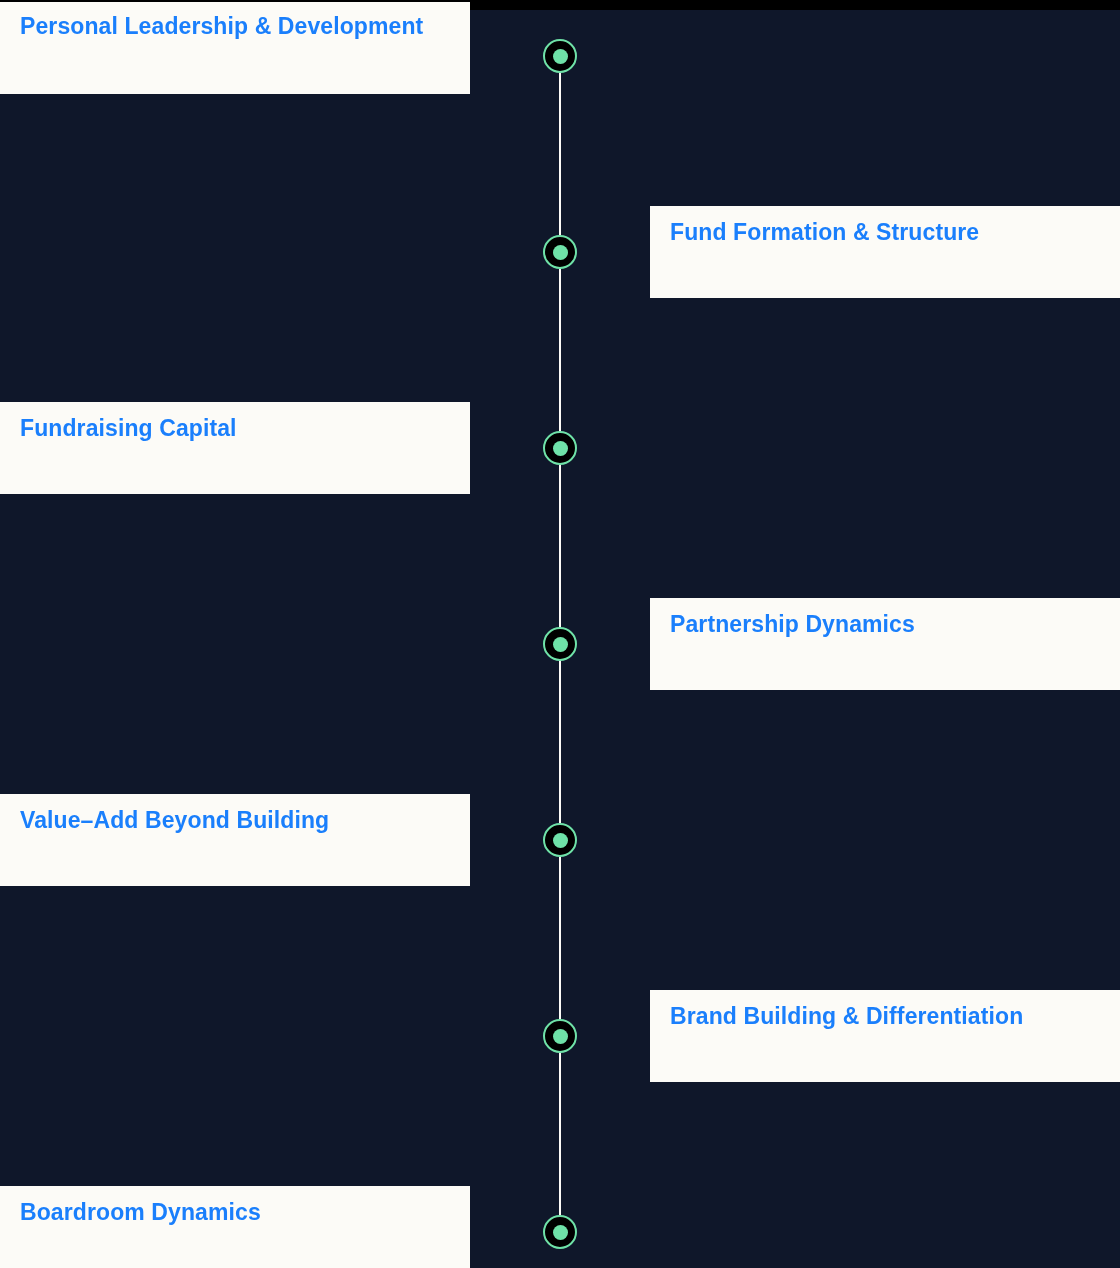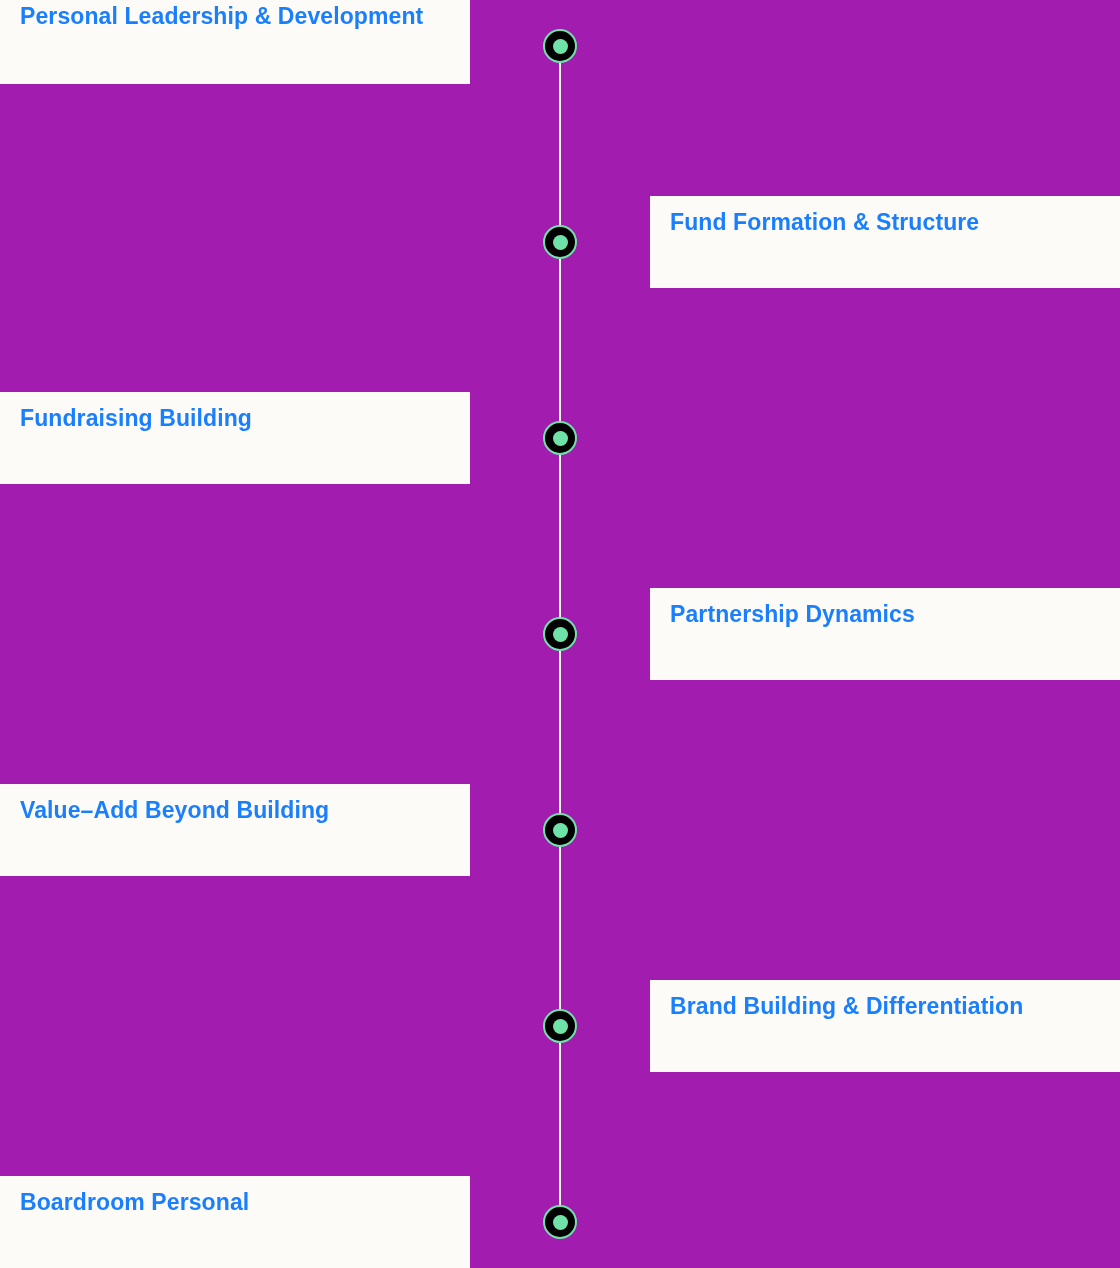--- a/index.html
+++ b/index.html
@@ -11,21 +11,22 @@
     width: 1120px;
     height: 1268px;
     position: relative;
     overflow: hidden;
     font-family: "Liberation Sans", sans-serif;
   }
 
   #timeline-root {
     position: absolute;
     inset: 0;
-    background: #a21caf;
+    background: #0f172a;
+    margin-top: 10px;
   }
 
   
   .spine {
     position: absolute;
     left: 559px;
     width: 2px;
     background: #FDFBF7;
     top: 46px;
     height: 1176px;
@@ -104,37 +105,37 @@
     <span class="card-title">Personal Leadership &amp; Development</span>
   </div>
   <div class="marker" style="top:46px;"></div>
 
   <div class="card right" style="top:196px;">
     <span class="card-title">Fund Formation &amp; Structure</span>
   </div>
   <div class="marker" style="top:242px;"></div>
 
   <div class="card left" style="top:392px;">
-    <span class="card-title">Fundraising Building</span>
+    <span class="card-title">Fundraising Capital</span>
   </div>
   <div class="marker" style="top:438px;"></div>
 
   <div class="card right" style="top:588px;">
     <span class="card-title">Partnership Dynamics</span>
   </div>
   <div class="marker" style="top:634px;"></div>
 
   <div class="card left" style="top:784px;">
     <span class="card-title">Value–Add Beyond Building</span>
   </div>
   <div class="marker" style="top:830px;"></div>
 
   <div class="card right" style="top:980px;">
     <span class="card-title">Brand Building &amp; Differentiation</span>
   </div>
   <div class="marker" style="top:1026px;"></div>
 
   <div class="card left" style="top:1176px;">
-    <span class="card-title">Boardroom Personal</span>
+    <span class="card-title">Boardroom Dynamics</span>
   </div>
   <div class="marker" style="top:1222px;"></div>
 
 </div>
 
 </body></html>

